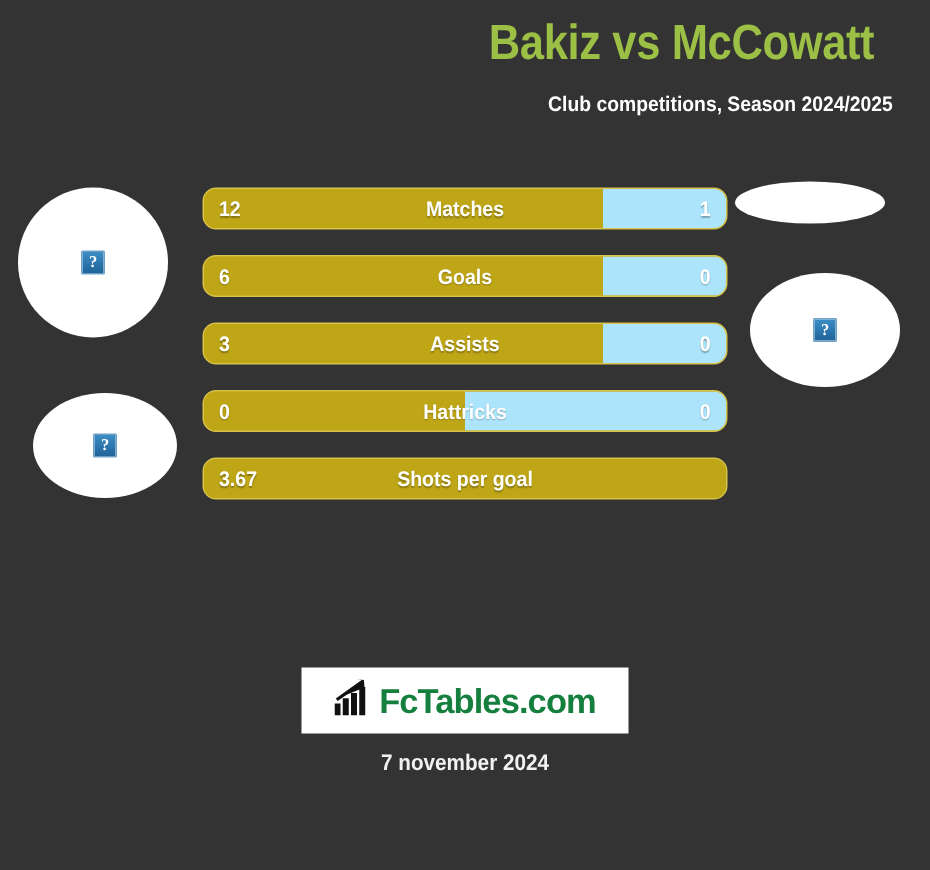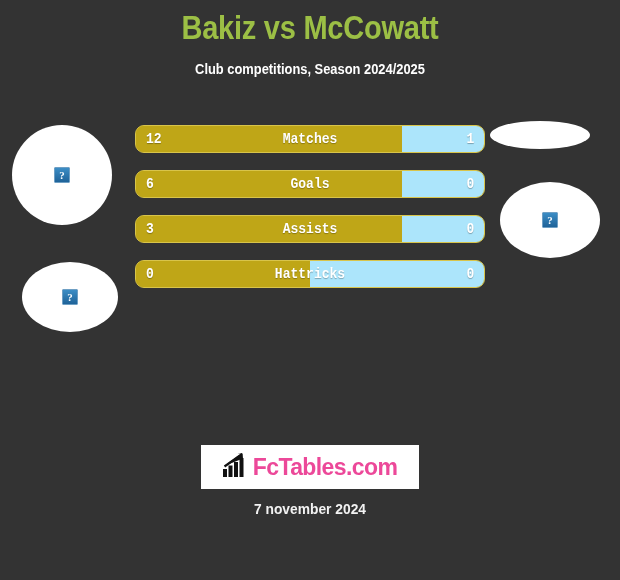--- a/index.html
+++ b/index.html
@@ -14,21 +14,21 @@
     overflow: hidden;
     position: relative;
   }
 
   
   .header {
     position: absolute;
     left: 0;
     top: 0;
     width: 620px;
-    text-align: center;
+    text-align: right;
   }
   .title {
     margin: 0;
     padding-top: 9px;
     font-size: 33px;
     line-height: 38px;
     font-weight: bold;
     color: #9CBF45;
     letter-spacing: -0.3px;
     transform: scaleX(0.88);
@@ -93,21 +93,20 @@
   .bar-row {
     position: relative;
     width: 350px;
     height: 28px;
     margin-bottom: 17px;
     border-radius: 9px;
     background: #BFA617;
     border: 1px solid #D8C44A;
     box-sizing: border-box;
     overflow: hidden;
-    font-family: Liberation Mono, monospace;
   }
   .bar-fill-home {
     position: absolute;
     left: 0;
     top: 0;
     height: 100%;
     background: #BFA617;
   }
   .bar-fill-away {
     position: absolute;
@@ -159,21 +158,21 @@
     display: flex;
     align-items: center;
     justify-content: center;
   }
   .logo-inner { display: flex; align-items: center; }
   .logo-icon { display: block; margin-right: 4px; }
   .logo-text {
     font-size: 23px;
     line-height: 23px;
     font-weight: bold;
-    color: #ec4899;
+    color: #15803d;
     letter-spacing: -0.6px;
     white-space: nowrap;
   }
   .date {
     position: absolute;
     left: 0;
     top: 500px;
     width: 620px;
     text-align: center;
     font-size: 15px;
@@ -233,20 +232,25 @@
       <div class="bar-value home">3</div>
       <div class="bar-label">Assists</div>
       <div class="bar-value away">0</div>
     </div>
     <div class="bar-row">
       <div class="bar-fill-home" style="width: 50%;"></div>
       <div class="bar-fill-away" style="width: 50%;"></div>
       <div class="bar-value home">0</div>
       <div class="bar-label">Hattricks</div>
       <div class="bar-value away">0</div>
+    </div>
+    <div class="bar-row">
+      <div class="bar-fill-home" style="width: 100%;"></div>
+      <div class="bar-value home">3.67</div>
+      <div class="bar-label">Shots per goal</div>
     </div>
   </div>
 
 <div class="logo-box">
   <div class="logo-inner">
     <span class="logo-icon">
       <svg width="26" height="24" viewBox="0 0 26 24" xmlns="http://www.w3.org/2000/svg">
         <rect x="0" y="16" width="4" height="8" fill="#111111"></rect>
         <rect x="5.5" y="12.5" width="4" height="11.5" fill="#111111"></rect>
         <rect x="11" y="9" width="4" height="15" fill="#111111"></rect>

